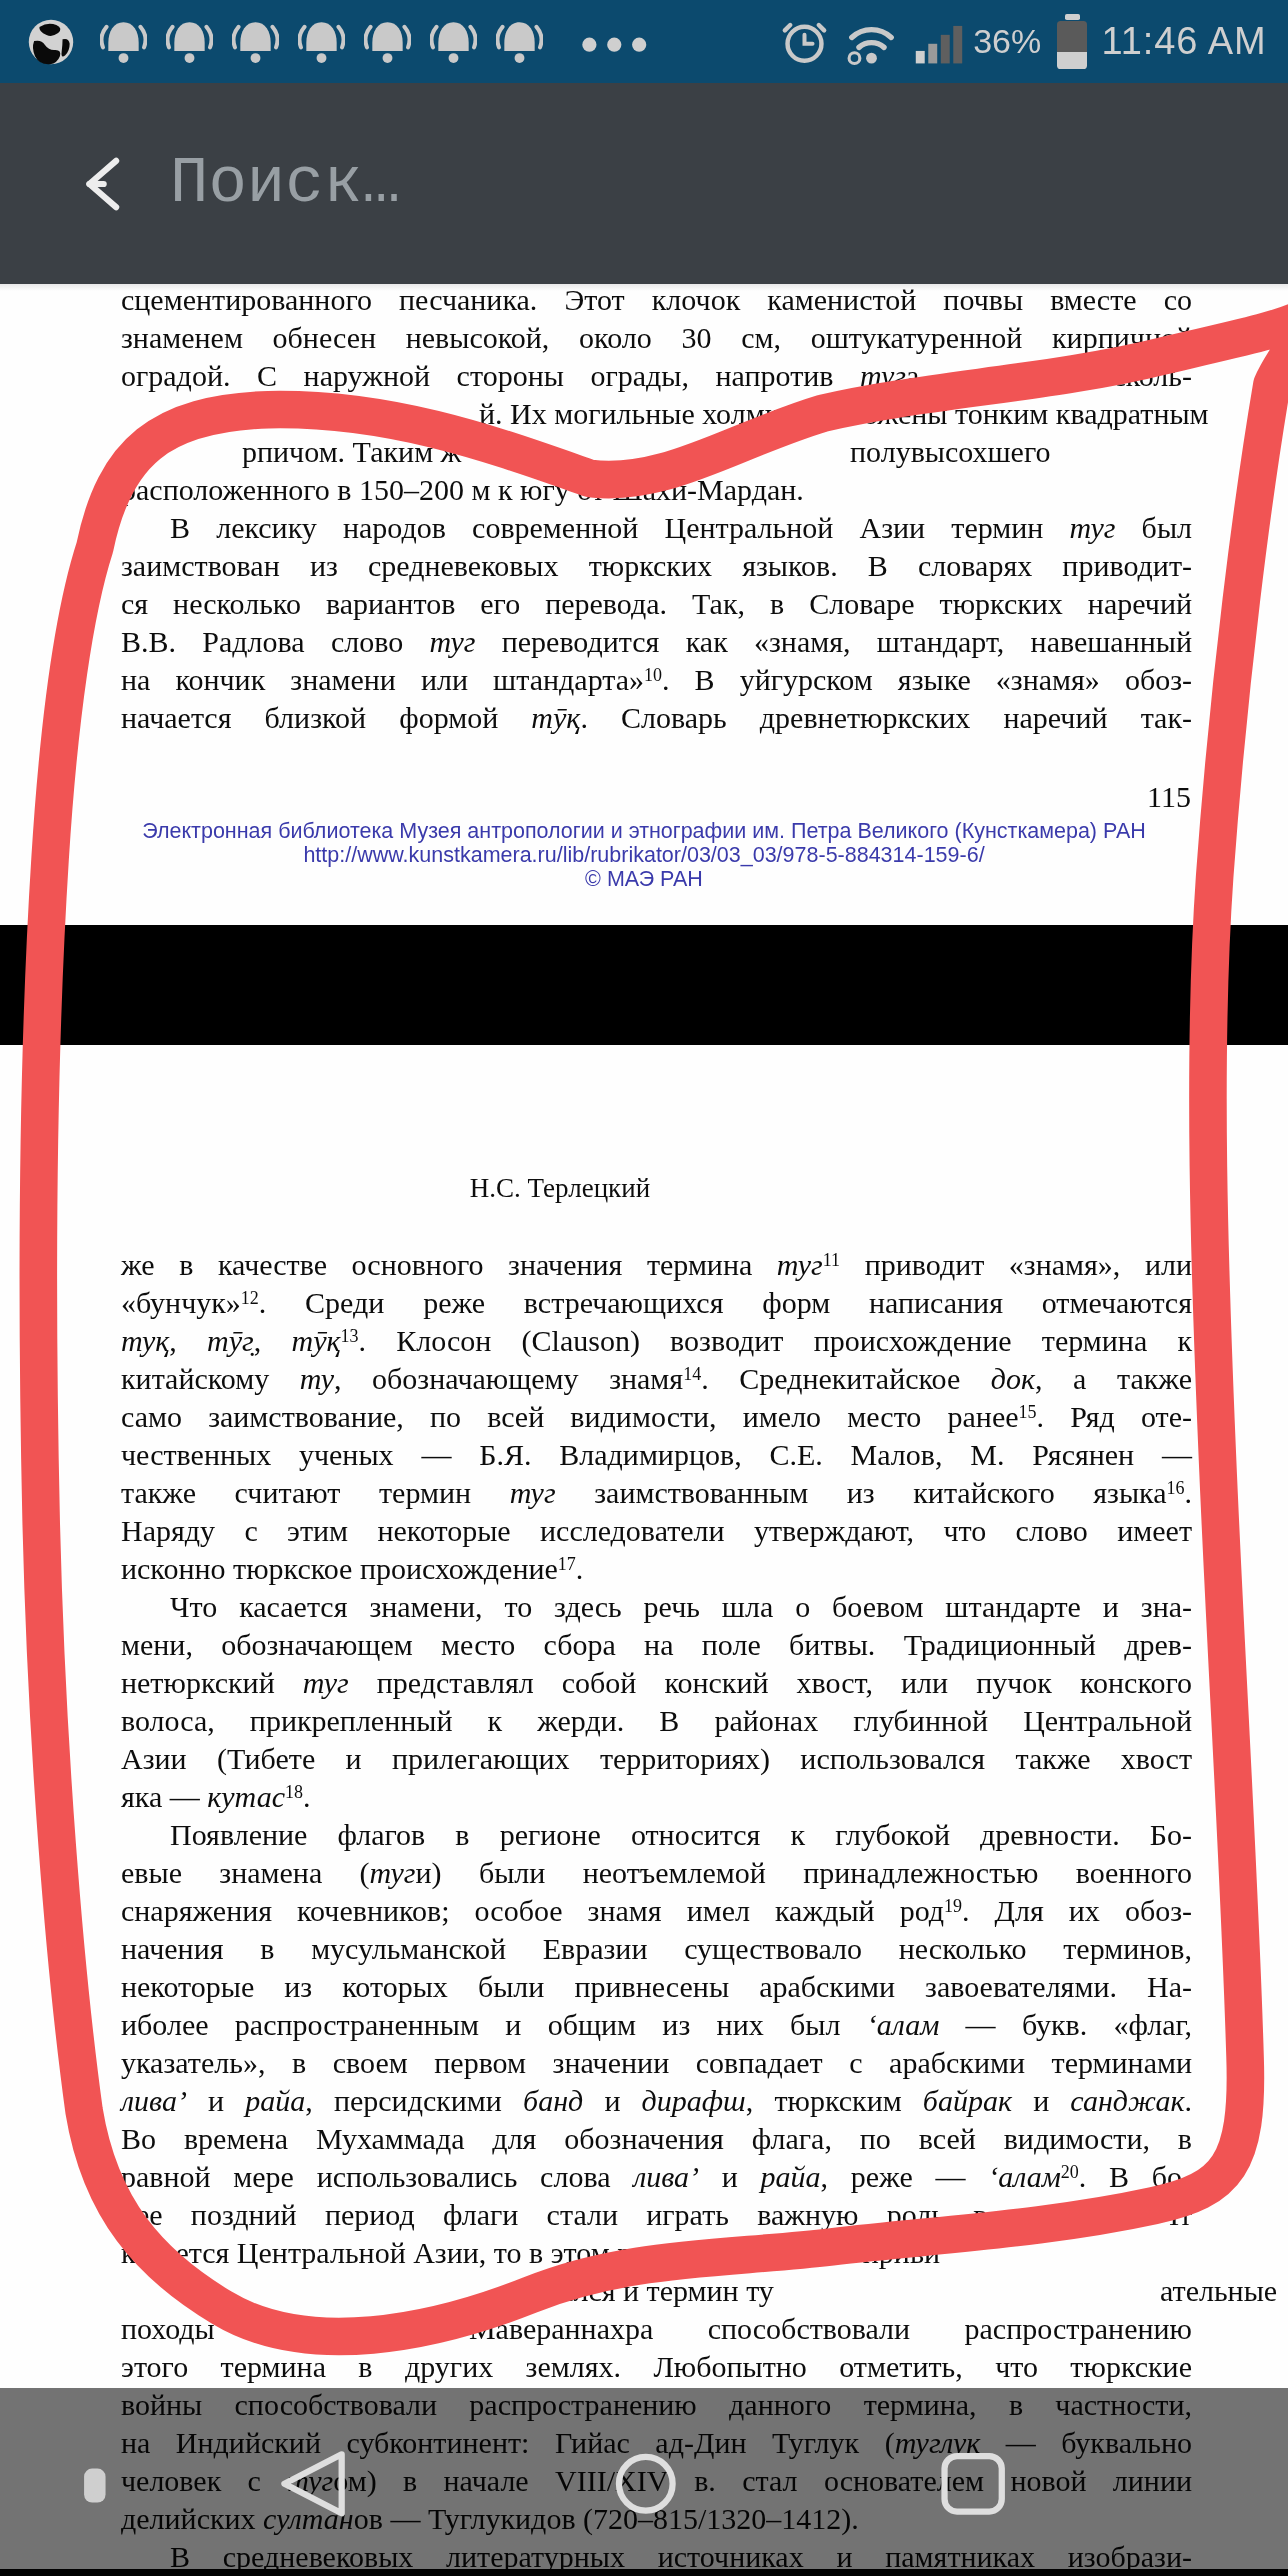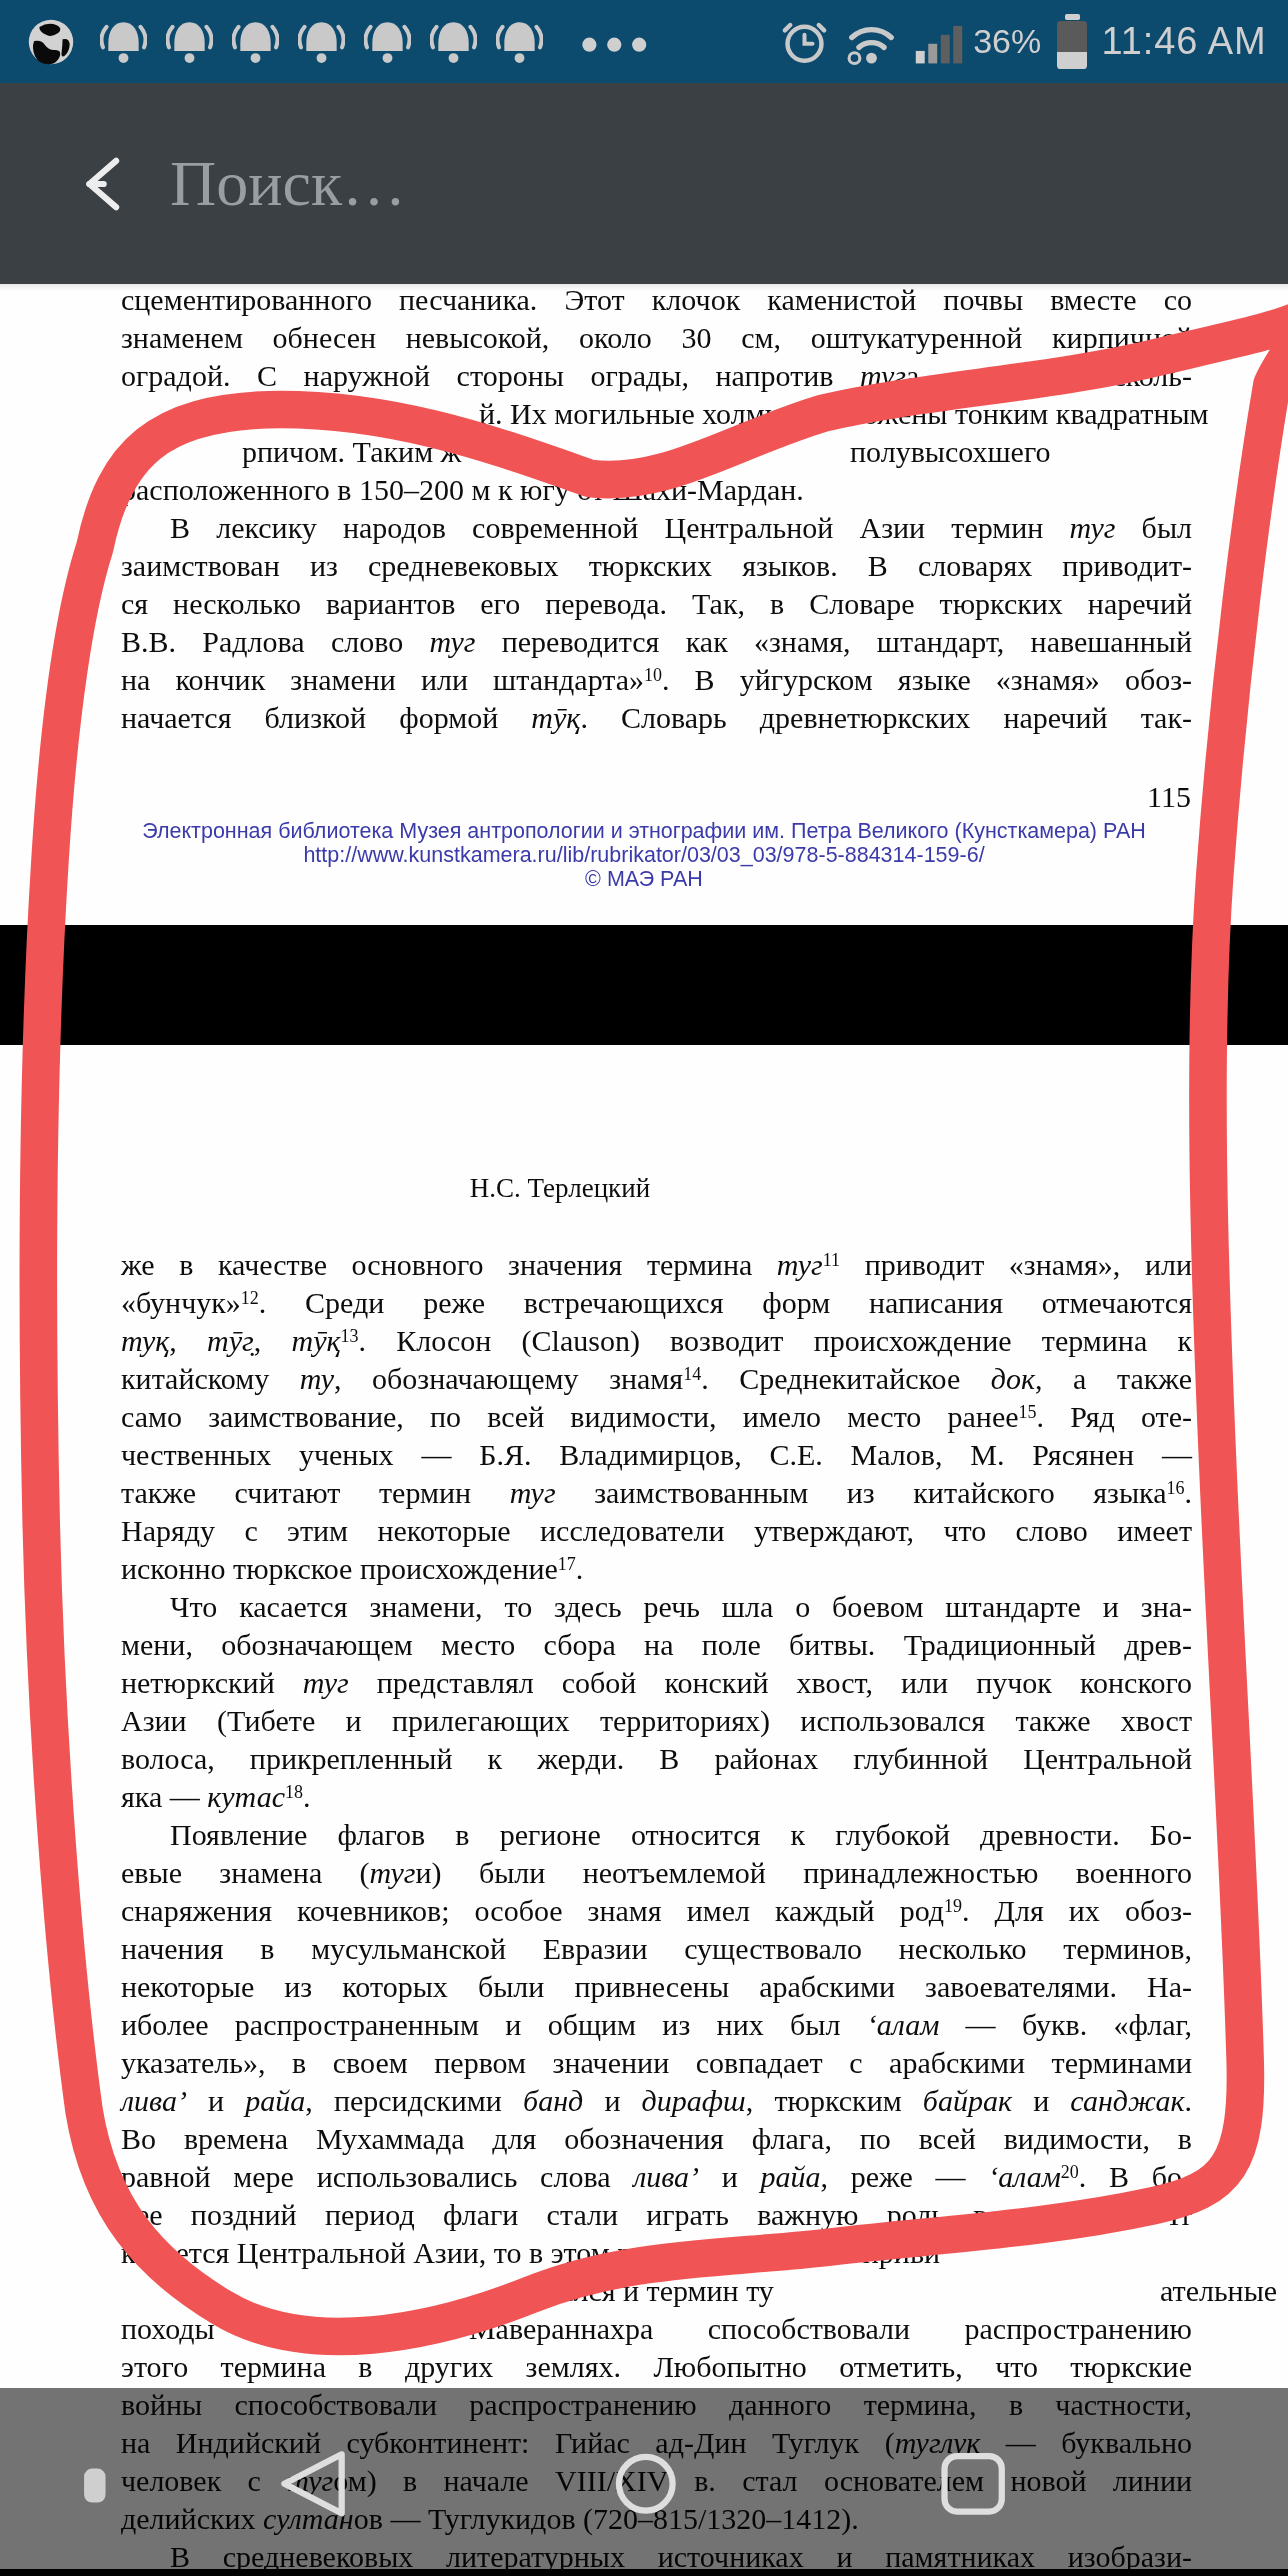--- a/index.html
+++ b/index.html
@@ -18,21 +18,21 @@
   .batt{position:relative;width:30px;height:55px;margin-left:5.4px;}
   .batt .cap{position:absolute;left:8px;top:0;width:14.3px;height:6.3px;background:#cfcfcf;border-radius:1.8px;}
   .batt .body{position:absolute;left:0;top:7.2px;width:30px;height:48px;border-radius:3.6px;overflow:hidden;}
   .batt .lvl-top{height:64%;background:#5a5a5a;}
   .batt .lvl-bot{height:36%;background:#cfcfcf;}
 
   
   .appbar{position:absolute;left:0;top:83px;width:1288px;height:201px;background:#3b4045;
           display:flex;align-items:center;z-index:20;}
   .back-btn{margin-left:77px;width:64px;height:64px;}
-  .search-ph{margin-left:29px;font-family:Liberation Serif, serif;font-size:64px;
+  .search-ph{margin-left:29px;font-family:Liberation Mono, monospace;font-size:64px;
              color:#989fa4;}
 
   
   .page{position:absolute;left:0;width:1288px;background:#fefefe;z-index:1;}
   .page1{top:268px;height:657px;}
   .page1::before{content:"";position:absolute;left:0;top:0;width:100%;height:23px;
                  background:linear-gradient(rgba(0,0,0,.28),rgba(0,0,0,0));}
   .page2{top:1045px;height:1531px;}
 
   .textcol{position:absolute;left:121px;width:1071px;color:#0d0d0d;}
@@ -198,22 +198,22 @@
         <div class="tl"><span class="it">туқ</span><span>, </span><span class="it">тӯг̣</span><span>, </span><span class="it">тӯқ</span><span class="sup">13</span><span>. Клосон (Clauson) возводит происхождение термина к</span></div>
         <div class="tl"><span>китайскому </span><span class="it">ту</span><span>, обозначающему знамя</span><span class="sup">14</span><span>. Среднекитайское </span><span class="it">док</span><span>, а также</span></div>
         <div class="tl"><span>само заимствование, по всей видимости, имело место ранее</span><span class="sup">15</span><span>. Ряд оте-</span></div>
         <div class="tl"><span>чественных ученых — Б.Я. Владимирцов, С.Е. Малов, М. Рясянен —</span></div>
         <div class="tl"><span>также считают термин </span><span class="it">туг</span><span> заимствованным из китайского языка</span><span class="sup">16</span><span>.</span></div>
         <div class="tl"><span>Наряду с этим некоторые исследователи утверждают, что слово имеет</span></div>
         <div class="tl end"><span>исконно тюркское происхождение</span><span class="sup">17</span><span>.</span></div>
         <div class="tl ind"><span>Что касается знамени, то здесь речь шла о боевом штандарте и зна-</span></div>
         <div class="tl"><span>мени, обозначающем место сбора на поле битвы. Традиционный древ-</span></div>
         <div class="tl"><span>нетюркский </span><span class="it">туг</span><span> представлял собой конский хвост, или пучок конского</span></div>
+        <div class="tl"><span>волоса, прикрепленный к жерди. В районах глубинной Центральной</span></div>
         <div class="tl"><span>Азии (Тибете и прилегающих территориях) использовался также хвост</span></div>
-        <div class="tl"><span>волоса, прикрепленный к жерди. В районах глубинной Центральной</span></div>
         <div class="tl end"><span>яка — </span><span class="it">кутас</span><span class="sup">18</span><span>.</span></div>
         <div class="tl ind"><span>Появление флагов в регионе относится к глубокой древности. Бо-</span></div>
         <div class="tl"><span>евые знамена (</span><span class="it">туг</span><span>и) были неотъемлемой принадлежностью военного</span></div>
         <div class="tl"><span>снаряжения кочевников; особое знамя имел каждый род</span><span class="sup">19</span><span>. Для их обоз-</span></div>
         <div class="tl"><span>начения в мусульманской Евразии существовало несколько терминов,</span></div>
         <div class="tl"><span>некоторые из которых были привнесены арабскими завоевателями. На-</span></div>
         <div class="tl"><span>иболее распространенным и общим из них был </span><span class="it">ʻалам</span><span> — букв. «флаг,</span></div>
         <div class="tl"><span>указатель», в своем первом значении совпадает с арабскими терминами</span></div>
         <div class="tl"><span class="it">лива’</span><span> и </span><span class="it">райа</span><span>, персидскими </span><span class="it">банд</span><span> и </span><span class="it">дирафш</span><span>, тюркским </span><span class="it">байрак</span><span> и </span><span class="it">санджак</span><span>.</span></div>
         <div class="tl"><span>Во времена Мухаммада для обозначения флага, по всей видимости, в</span></div>

